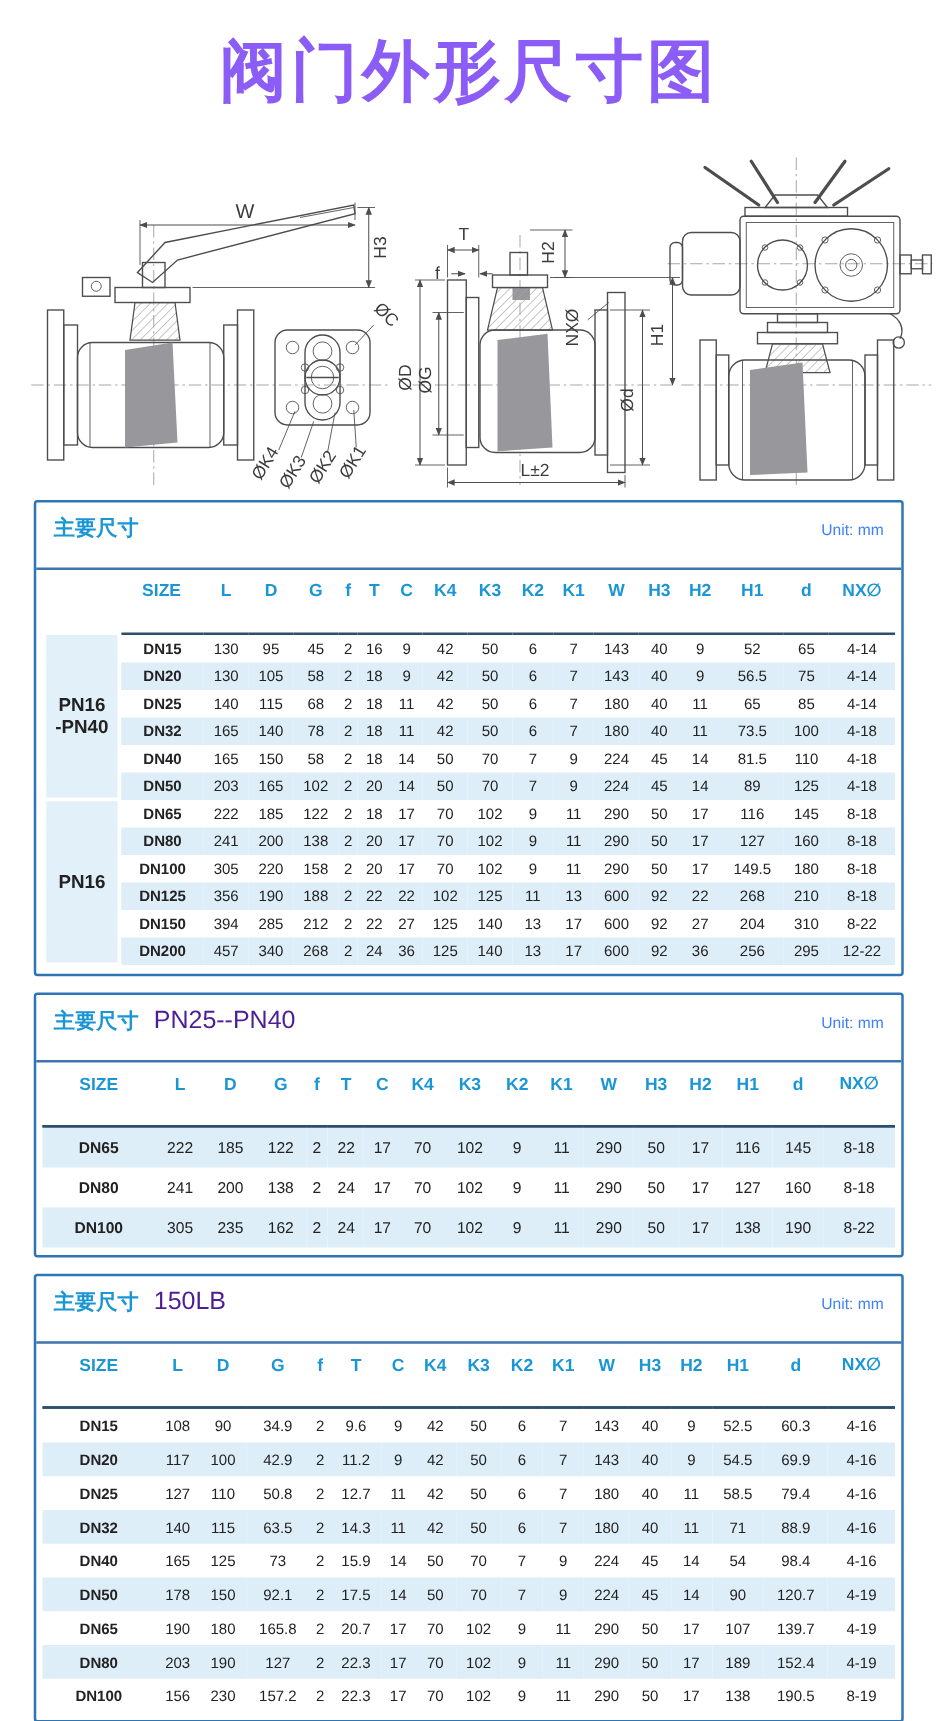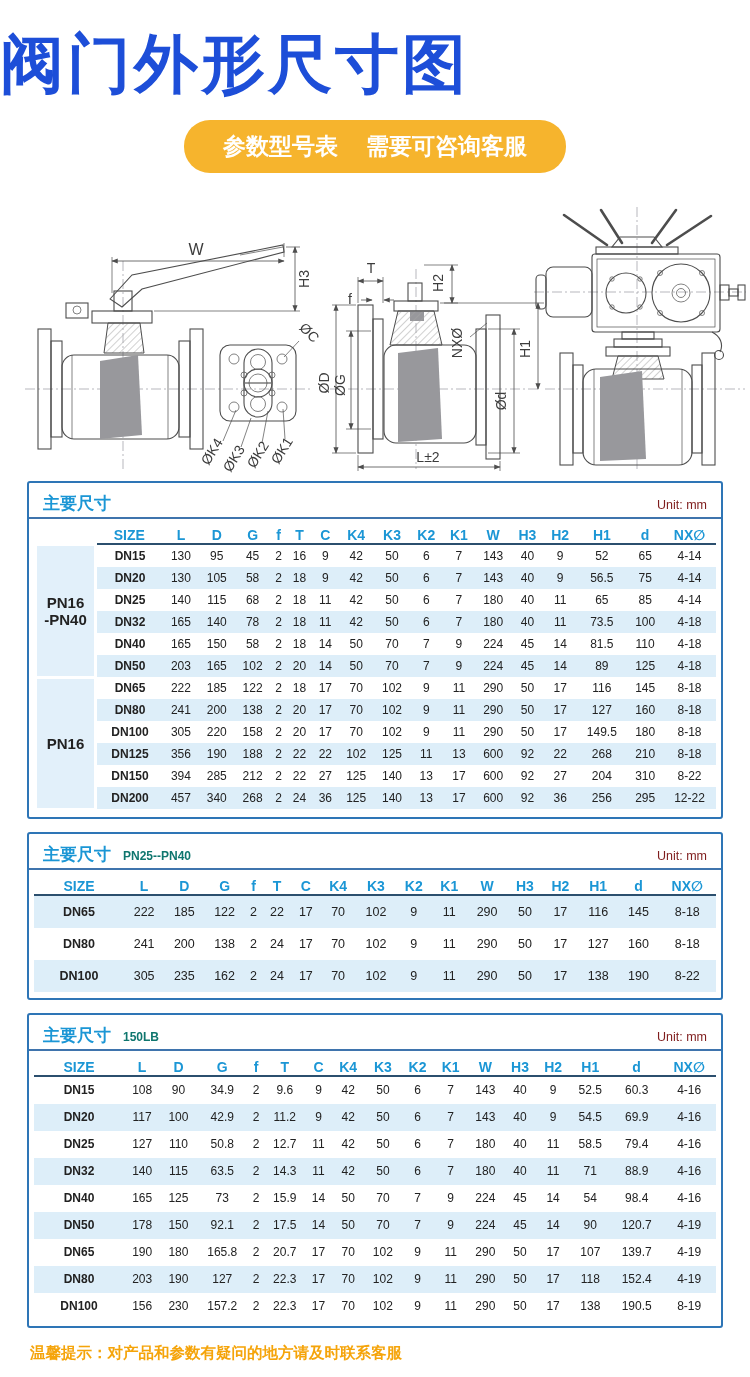--- a/index.html
+++ b/index.html
@@ -1,39 +1,39 @@
 <!DOCTYPE html>
 <html><head>
 <meta charset="utf-8">
 <style>
   html,body{margin:0;padding:0;background:#ffffff;}
   body{width:750px;font-family:"Liberation Sans","DejaVu Sans",sans-serif;color:#333;}
   .page{width:750px;position:relative;background:#fff;}
 
   
-  .page-title{margin:0;padding:24px 0 0;font-size:64px;line-height:1.25;
-    font-weight:bold;color:#1d4ed8;letter-spacing:3px;}
+  .page-title{margin:0;padding:24px 0 0;text-align:center;font-size:54px;line-height:1.25;
+    font-weight:bold;color:#8b5cf6;letter-spacing:3px;}
   .banner{width:382px;margin:16px auto 0;background:#f6b42d;border-radius:26px;
     color:#fff;font-size:23px;font-weight:bold;text-align:center;padding:11px 0;}
   .banner .gap{display:inline-block;width:28px;}
 
   
   .diagram{margin:30px 0 6px;}
   .diagram svg{display:block;}
 
   
   .card{border:2px solid #2e75b6;border-radius:3px;margin:0 27px 13px;background:#fff;padding-bottom:6px;}
-  .card-head{display:flex;align-items:baseline;padding:9px 14px 2px;border-bottom:2px solid #3f74ad;}
+  .card-head{display:flex;align-items:baseline;padding:9px 14px 20px;border-bottom:2px solid #3f74ad;}
   .card-title{color:#1b96d5;font-weight:bold;font-size:17px;}
-  .card-sub{color:#0f766e;font-weight:bold;font-size:12px;margin-left:12px;}
-  .card-unit{margin-left:auto;color:#7f1d1d;font-size:12.5px;text-align:right;}
+  .card-sub{color:#4c1d95;font-weight:normal;font-size:20px;margin-left:12px;}
+  .card-unit{margin-left:auto;color:#3b82f6;font-size:12.5px;text-align:right;}
 
   table.dim-table{width:calc(100% - 10px);margin:0 5px;border-collapse:collapse;table-layout:auto;}
   .dim-table th{color:#1b96d5;font-size:14px;font-weight:bold;text-align:center;
-    padding:8px 2px 0;border-bottom:2px solid #2b4f6e;white-space:nowrap;}
+    padding:8px 2px 25px;border-bottom:2px solid #2b4f6e;white-space:nowrap;}
   .dim-table td{text-align:center;font-size:12px;color:#222;padding:4px 2px;white-space:nowrap;}
   .t0 td{padding:4px 2px;}
   .t1 td{padding:9px 2px;font-size:12.5px;}
   .t2 td{padding:6.5px 2px;}
   .dim-table tr.shade td{background:#ddeef9;}
   .dim-table td.size-cell{font-weight:bold;}
   .dim-table td.group-cell{background:#e2f0fa !important;font-weight:bold;
     border:3px solid #ffffff;width:52px;font-size:15px;}
   .t0 td.size-cell{width:62px;}
   .t1 td.size-cell,.t2 td.size-cell{width:86px;}
@@ -50,23 +50,20 @@
   .lbl{font-family:"Liberation Sans","DejaVu Sans",sans-serif;font-size:14px;fill:#3c3c3c;}
   .lblb{font-family:"Liberation Sans","DejaVu Sans",sans-serif;font-size:16px;fill:#3c3c3c;}
 </style>
 </head>
 <body>
 
 <div class="page">
 
   <h1 class="page-title">阀门外形尺寸图</h1>
 
-  <div class="banner">
-    <span>参数型号表</span><span class="gap"></span><span>需要可咨询客服</span>
-  </div>
 
   <div class="diagram">
     <svg width="750" height="272" viewBox="0 0 750 272">
       <defs>
         <marker id="ar" viewBox="0 0 10 10" refX="9" refY="5" markerWidth="8" markerHeight="8" orient="auto-start-reverse">
           <path d="M0,1L10,5L0,9z" fill="#4d4d4d"></path>
         </marker>
         <pattern id="hatch" width="5" height="5" patternTransform="rotate(45)" patternUnits="userSpaceOnUse">
           <line x1="0" y1="0" x2="0" y2="5" stroke="#a3a3a3" stroke-width="1"></line>
         </pattern>
@@ -776,21 +773,21 @@
             <td class="">2</td>
             <td class="">22.3</td>
             <td class="">17</td>
             <td class="">70</td>
             <td class="">102</td>
             <td class="">9</td>
             <td class="">11</td>
             <td class="">290</td>
             <td class="">50</td>
             <td class="">17</td>
-            <td class="">118</td>
+            <td class="">189</td>
             <td class="">152.4</td>
             <td class="">4-19</td>
           </tr>
           <tr>
             <td class="size-cell">DN100</td>
             <td class="">156</td>
             <td class="">230</td>
             <td class="">157.2</td>
             <td class="">2</td>
             <td class="">22.3</td>

